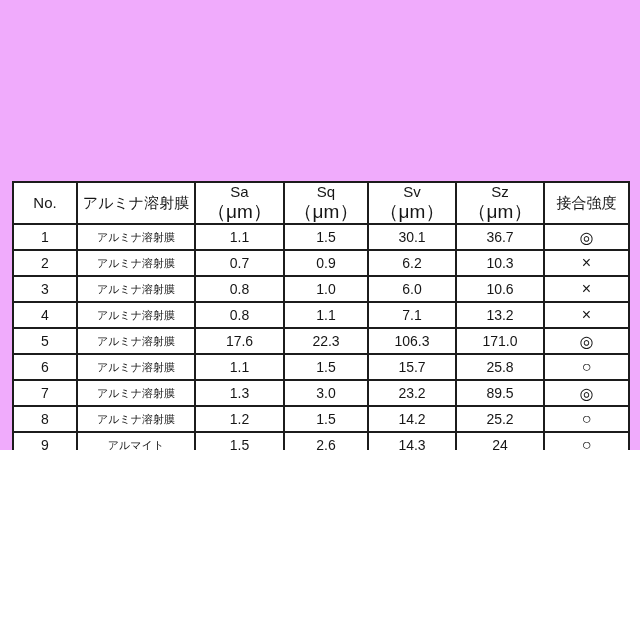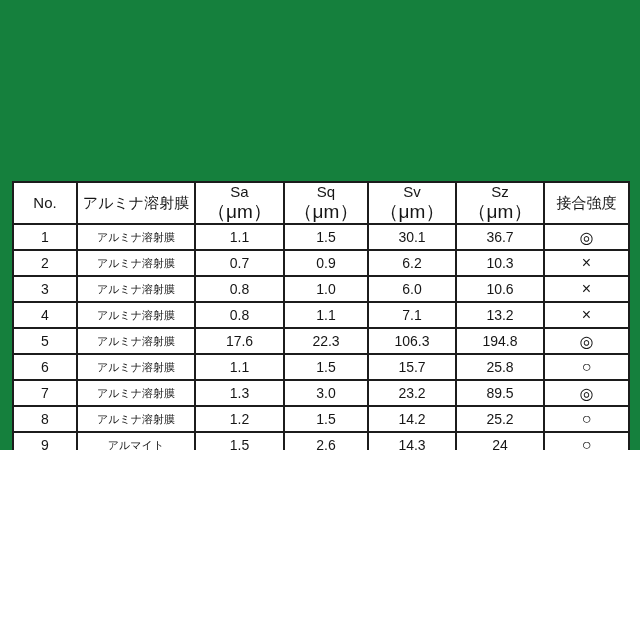--- a/index.html
+++ b/index.html
@@ -1,20 +1,20 @@
 <!DOCTYPE html>
 <html><head>
 <meta charset="utf-8">
 <style>
   html,body{margin:0;padding:0}
   body{
     width:640px;height:640px;background:#ffffff;
     font-family:"Liberation Sans","DejaVu Sans",sans-serif;color:#161616;
   }
-  .canvas{position:relative;width:640px;height:450px;background:#15803d;overflow:hidden}
+  .canvas{position:relative;width:640px;height:450px;background:#f0abfc;overflow:hidden}
   table.data-table{
     position:absolute;left:12px;top:181px;width:616px;
     border-collapse:collapse;table-layout:fixed;background:#ffffff;
   }
   .data-table th,.data-table td{
     border:2px solid #1c1c1c;text-align:center;vertical-align:middle;
     padding:0;font-weight:normal;overflow:hidden;white-space:nowrap;
   }
   .data-table thead th{height:37px;font-size:15px;line-height:1.18}
   .h-label{font-size:15px}
@@ -102,21 +102,21 @@
           <td>7.1</td>
           <td>13.2</td>
           <td class="sym">×</td>
         </tr>
         <tr>
           <td>5</td>
           <td class="jp">アルミナ溶射膜</td>
           <td>17.6</td>
           <td>22.3</td>
           <td>106.3</td>
-          <td>194.8</td>
+          <td>171.0</td>
           <td class="sym">◎</td>
         </tr>
         <tr>
           <td>6</td>
           <td class="jp">アルミナ溶射膜</td>
           <td>1.1</td>
           <td>1.5</td>
           <td>15.7</td>
           <td>25.8</td>
           <td class="sym">○</td>

